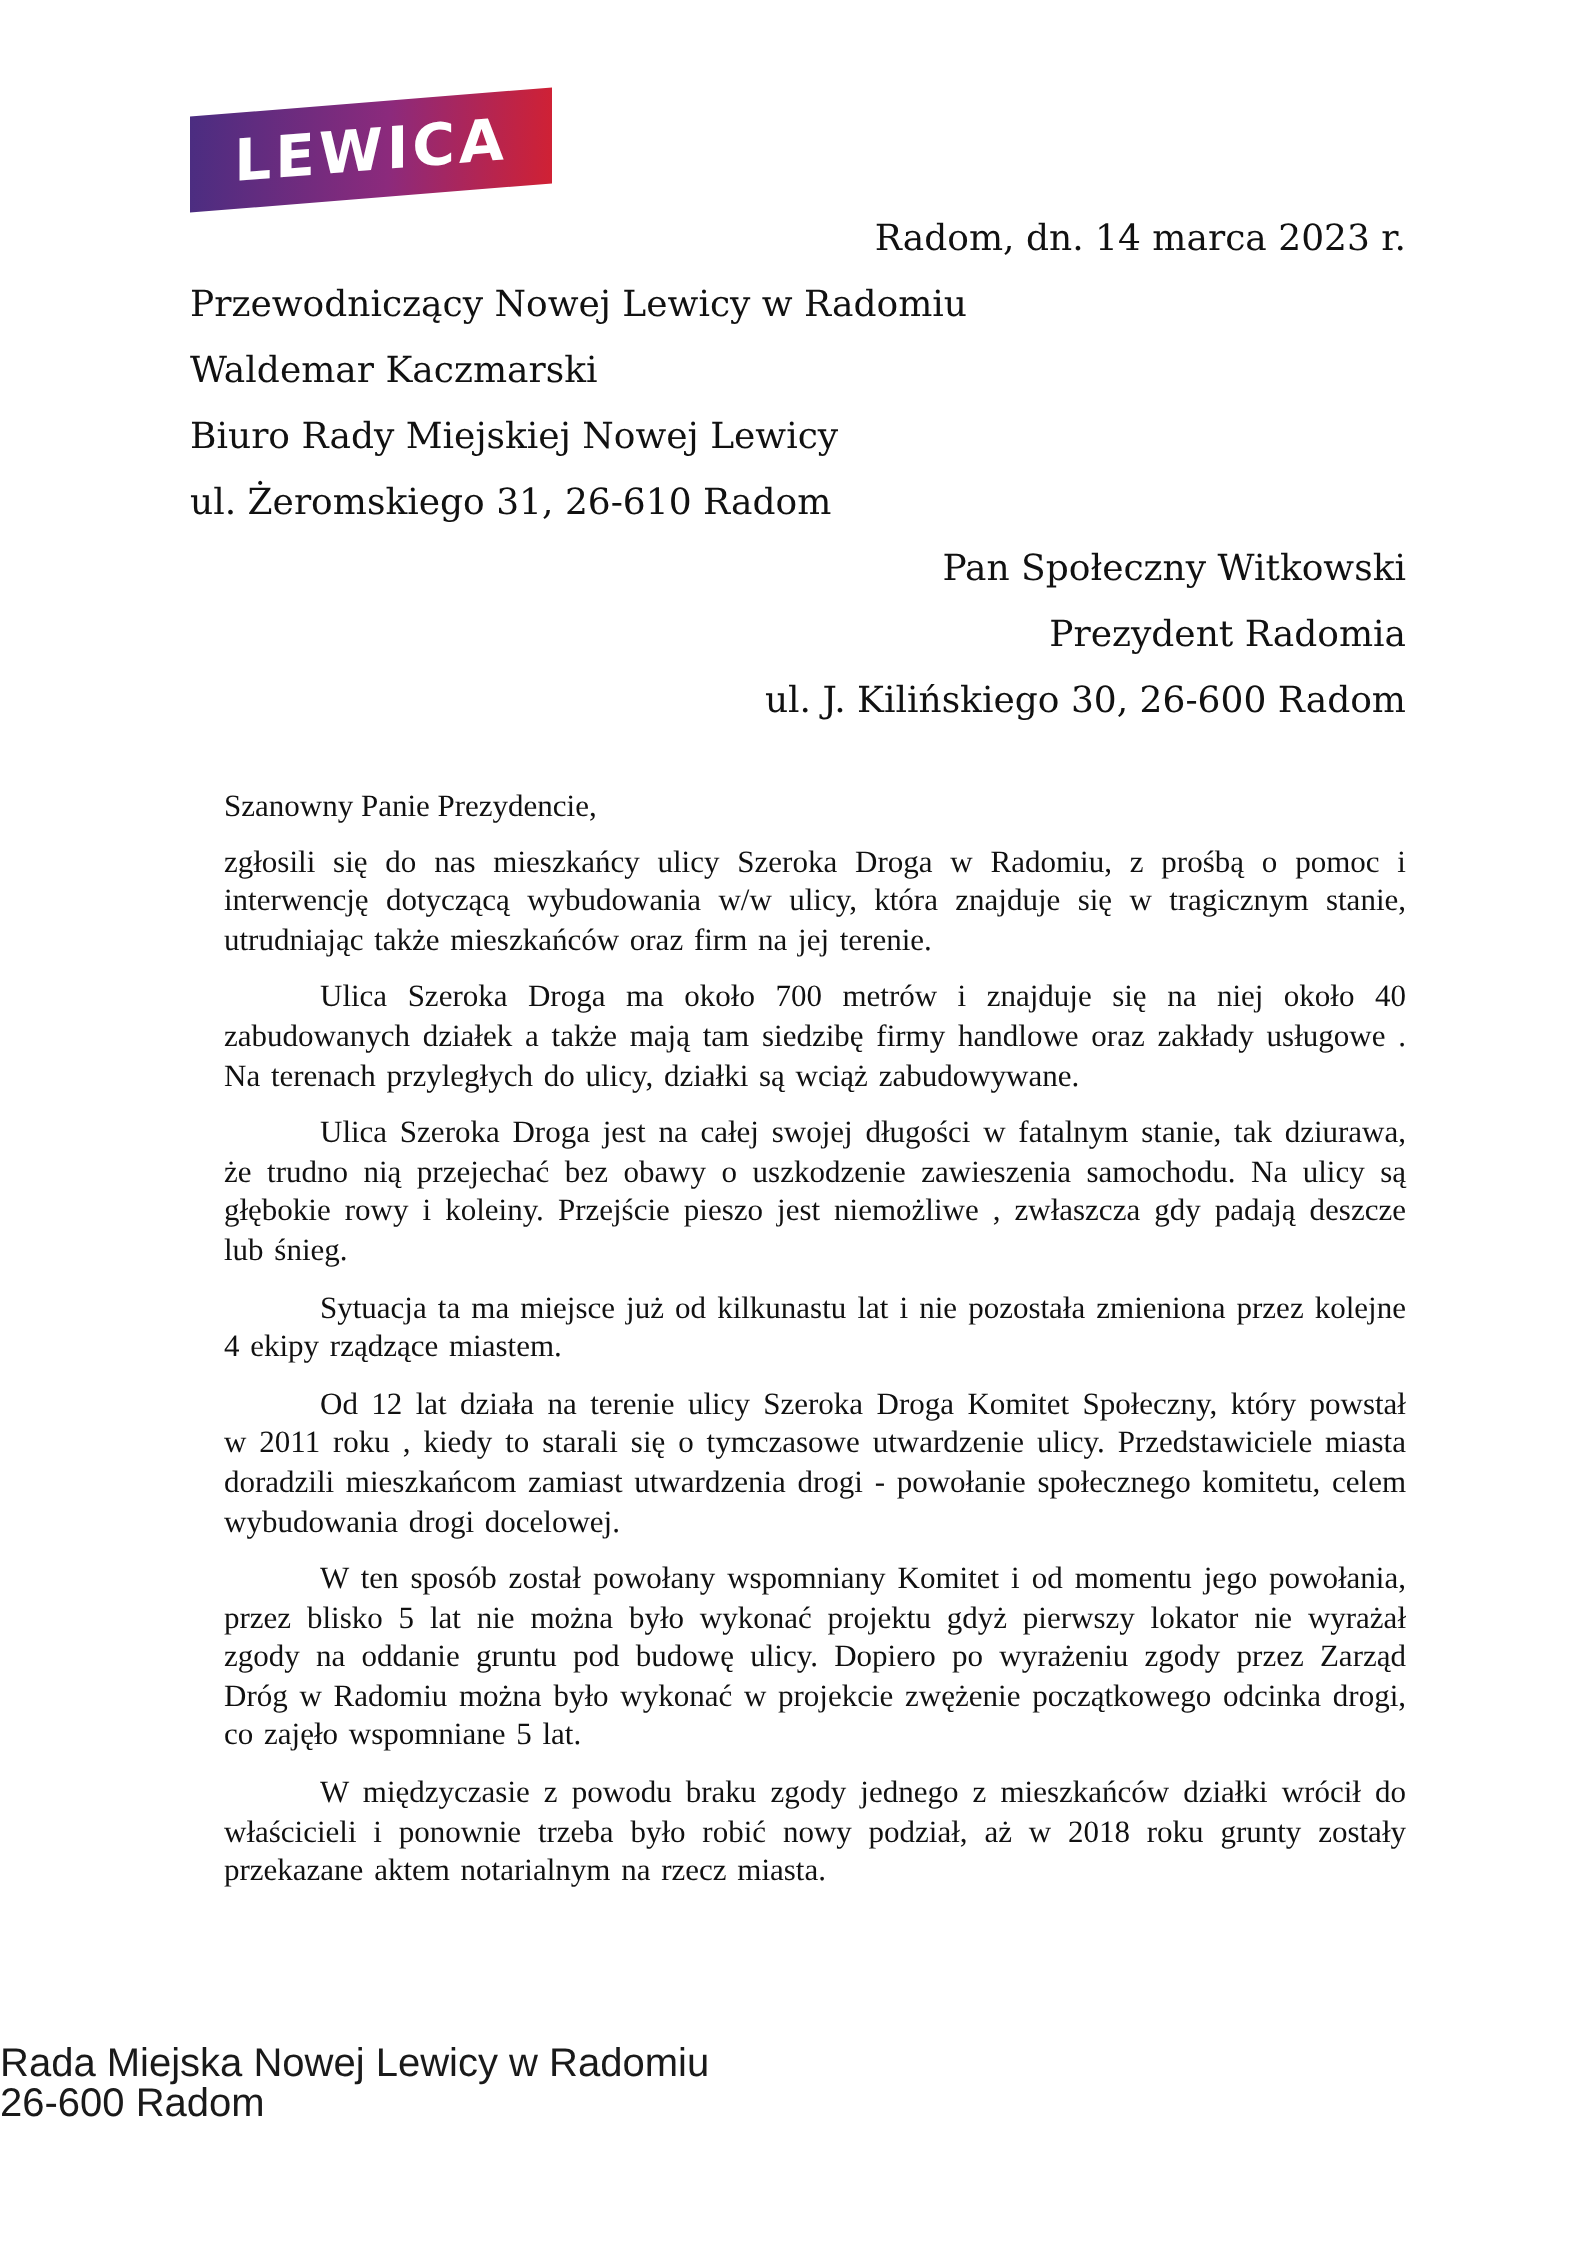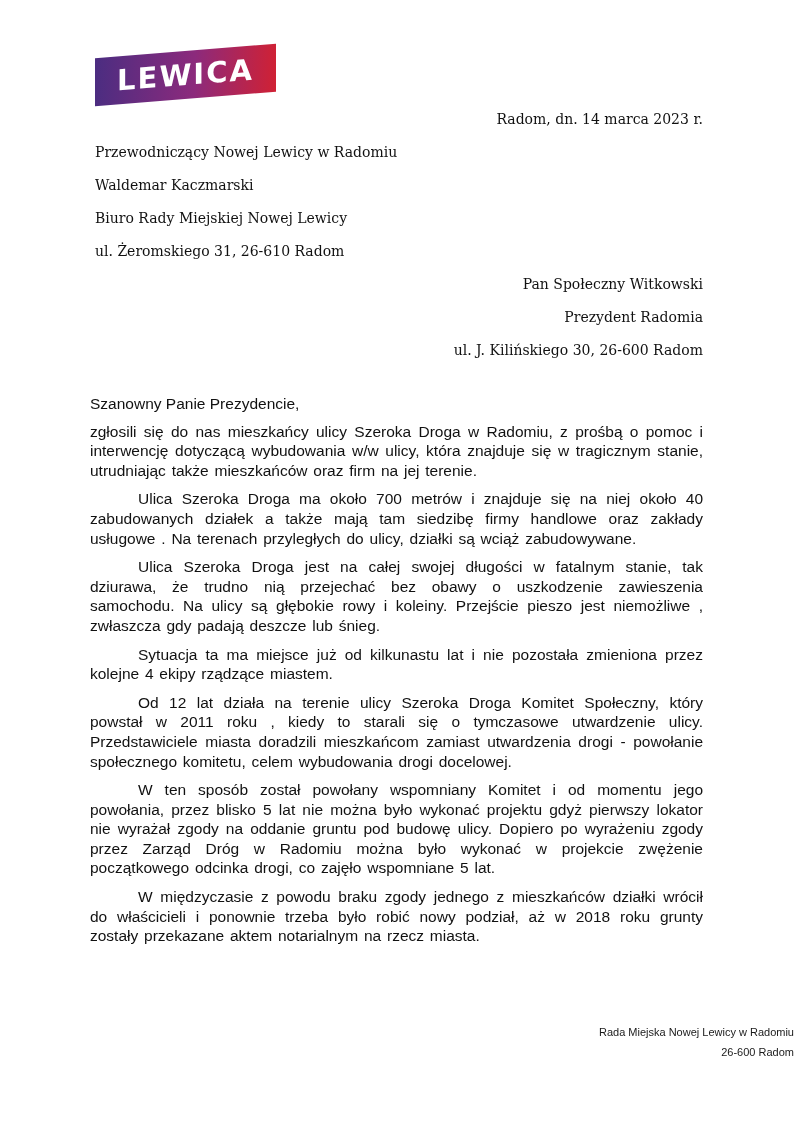--- a/index.html
+++ b/index.html
@@ -37,56 +37,56 @@
     white-space: nowrap;
   }
 
   
   .header-block {
     position: absolute;
     left: 95px;
     right: 91px;
     top: 103px;
     font-family: "DejaVu Serif", "Liberation Serif", serif;
-    font-size: 14px;
+    font-size: 18px;
     line-height: 33px;
     color: #111111;
   }
   .date-line   { text-align: right; }
   .sender-line { text-align: left; }
   .recipient-line { text-align: right; }
 
   
   .body-block {
     position: absolute;
-    left: 90px;
+    left: 112px;
     right: 91px;
     top: 394px;
-    font-family: Liberation Sans, sans-serif;
+    font-family: Liberation Serif, serif;
     font-size: 15.5px;
     line-height: 19.6px;
     color: #111111;
   }
   .salutation { margin-bottom: 8px; text-align: left; }
   .body-block p.para {
     text-align: justify;
     margin: 0 0 9px 0;
     word-spacing: 1.5px;
   }
   .body-block p.para.indent { text-indent: 48px; }
 
   
   .footer-block {
     position: absolute;
     left: 0;
     right: 0;
     top: 1022px;
-    text-align: right;
+    text-align: left;
     font-family: "Liberation Sans", "DejaVu Sans", sans-serif;
-    font-size: 11px;
+    font-size: 20px;
     line-height: 20px;
     color: #1a1a1a;
   }
 </style>
 </head>
 <body>
 
 <div class="page">
 
   <div class="logo-banner" style="background: linear-gradient(92deg, rgb(75, 45, 129) 0%, rgb(140, 42, 124) 55%, rgb(208, 33, 52) 100%);">

